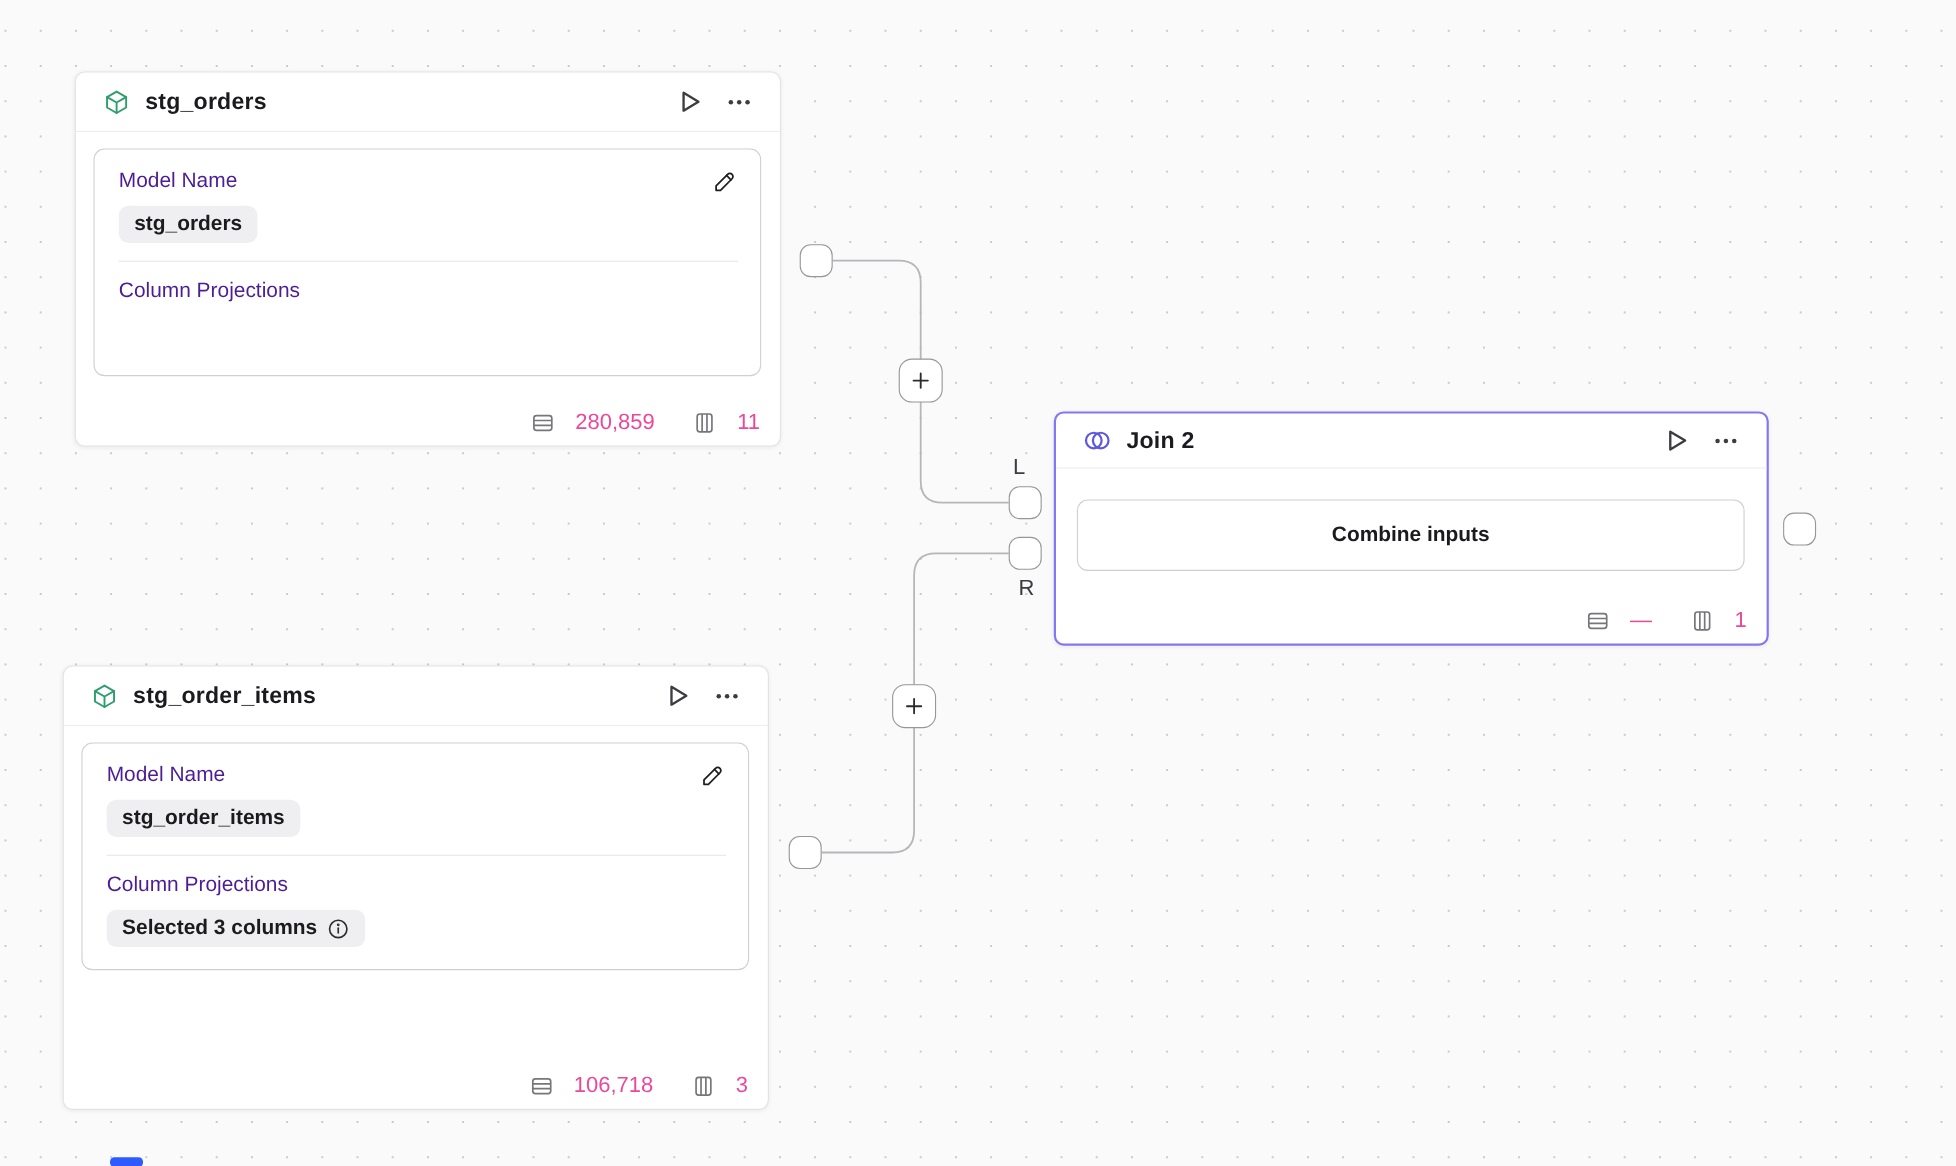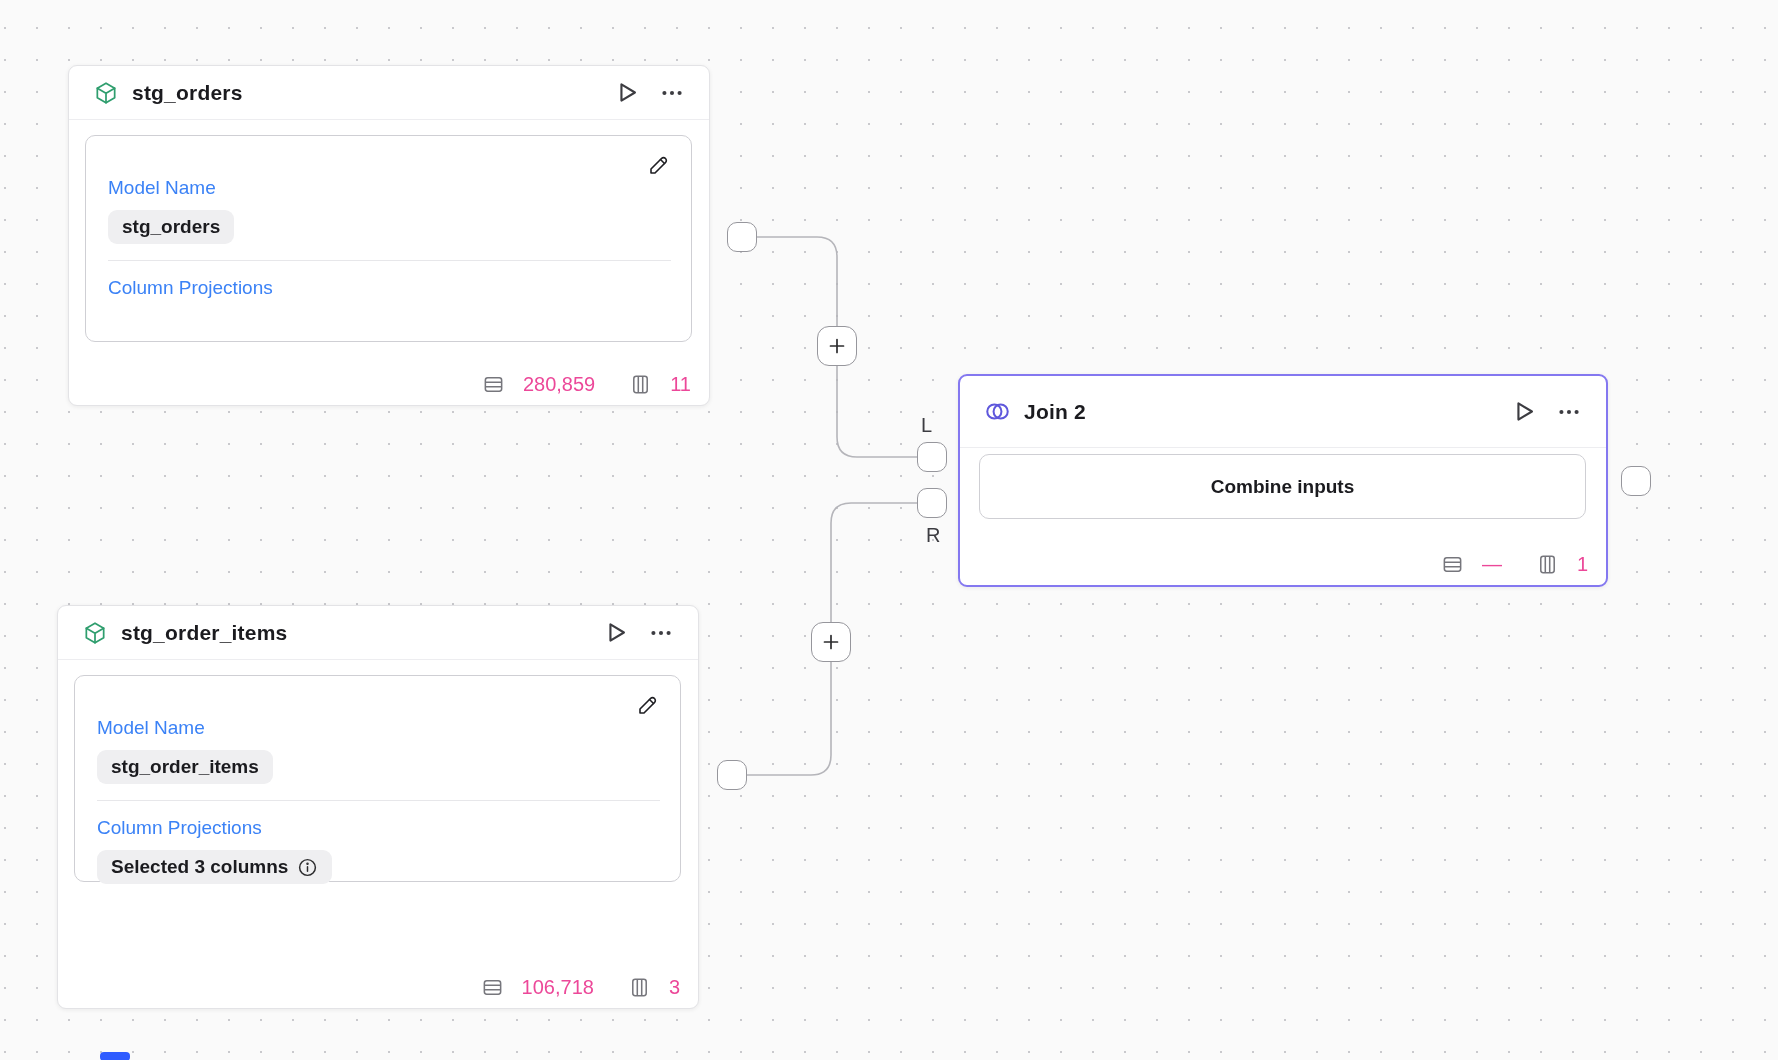--- a/index.html
+++ b/index.html
@@ -22,37 +22,37 @@
     border: 1px solid #e3e3e6; border-radius: 9px;
     box-shadow: 0 1px 4px rgba(25,25,35,.07);
   }
   .node.join { border: 2px solid var(--purple_border, #8478f0); }
 
   .node-header {
     display: flex; align-items: center; height: 54px;
     padding: 0 24px; gap: 13px;
     border-bottom: 1px solid #ededf0;
   }
-  .join .node-header { height: 72px; }
+  .join .node-header { height: 50px; }
   .node-title { font-size: 21px; font-weight: 600; color: #1b1b1f; letter-spacing: .2px; }
   .header-spacer { flex: 1; }
   .icon-btn {
     background: none; border: none; padding: 0; margin: 0;
     display: flex; align-items: center; justify-content: center; cursor: pointer;
     color: #3c3c41;
   }
   .icon-btn + .icon-btn { margin-left: 6px; }
 
   .inner-card {
     position: absolute; left: 16px; right: 17px; top: 69px; height: 207px;
     background: #fff; border: 1px solid #cfcfd4; border-radius: 10px;
     padding: 17px 20px 0 22px;
   }
   .label-row { display: flex; justify-content: space-between; align-items: flex-start; }
-  .field-label { font-size: 19px; color: #3b82f6; line-height: 24px; margin-top: 23px; }
+  .field-label { font-size: 19px; color: #4c1d95; line-height: 24px; }
   .badge {
     display: inline-flex; align-items: center; gap: 9px;
     margin-top: 10px; background: #efeff1; border-radius: 9px;
     padding: 0 14px; height: 34px;
     font-size: 19px; font-weight: 600; color: #1b1b1f;
   }
   .inner-divider { height: 1px; background: #e7e7ea; margin: 16px 0 15px 0; }
 
   .node-footer {
     position: absolute; right: 18px; bottom: 9px;

